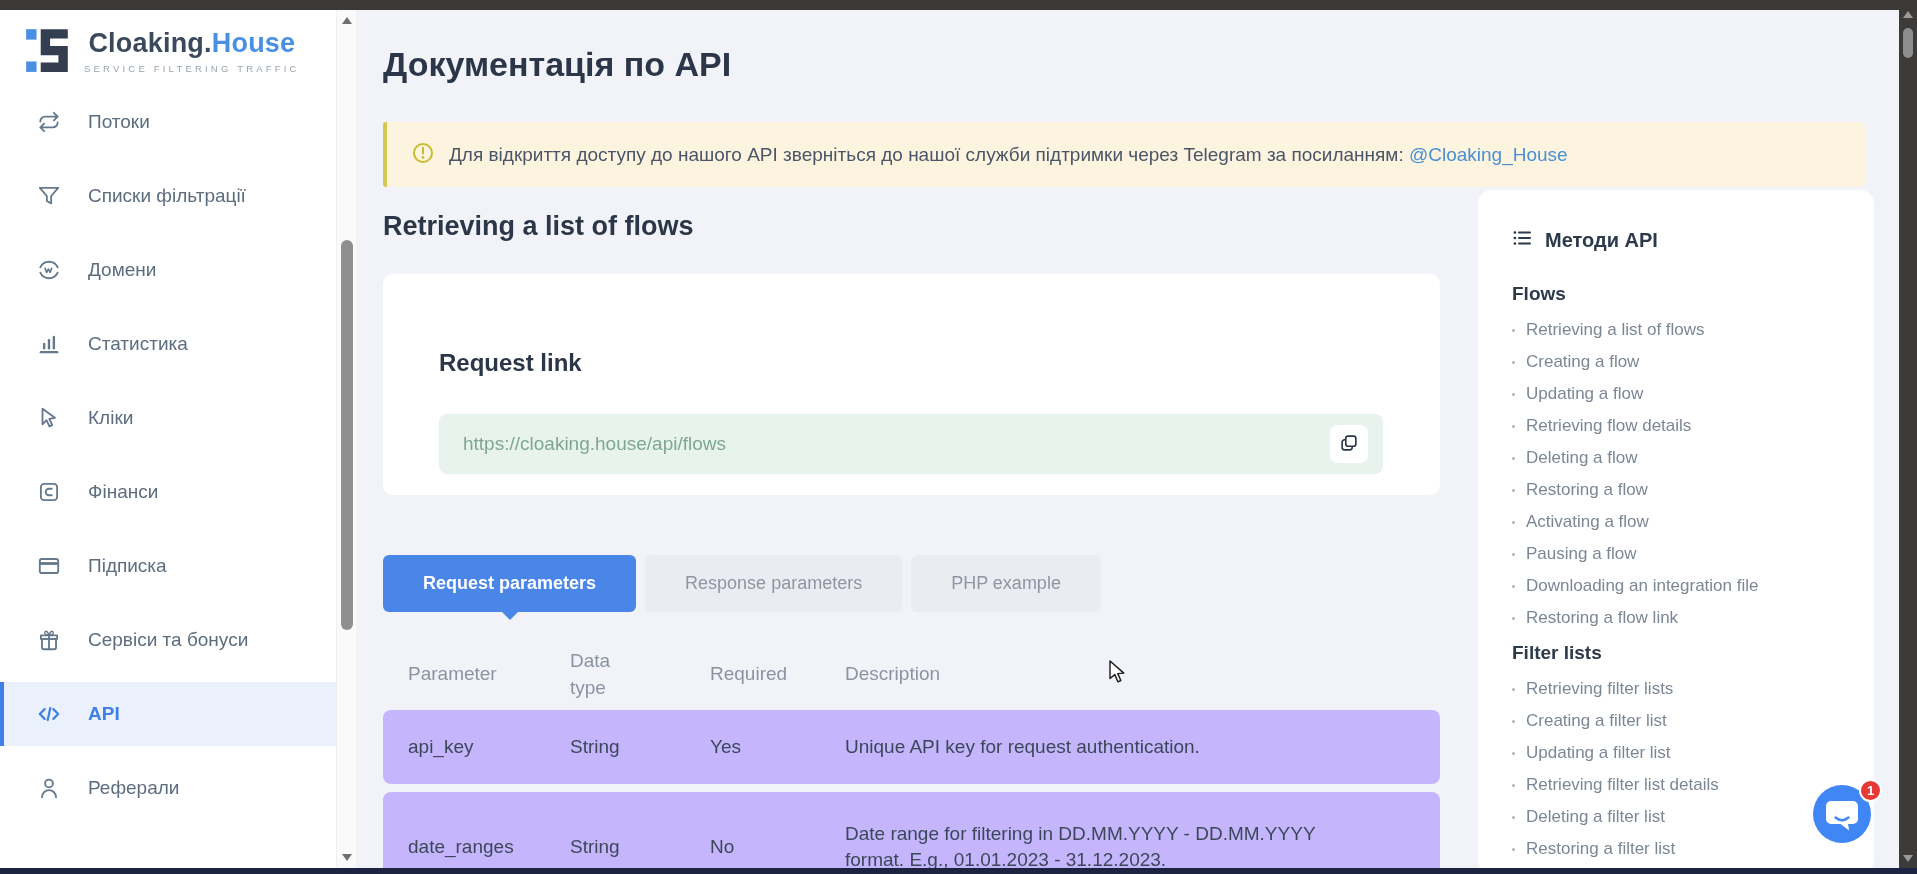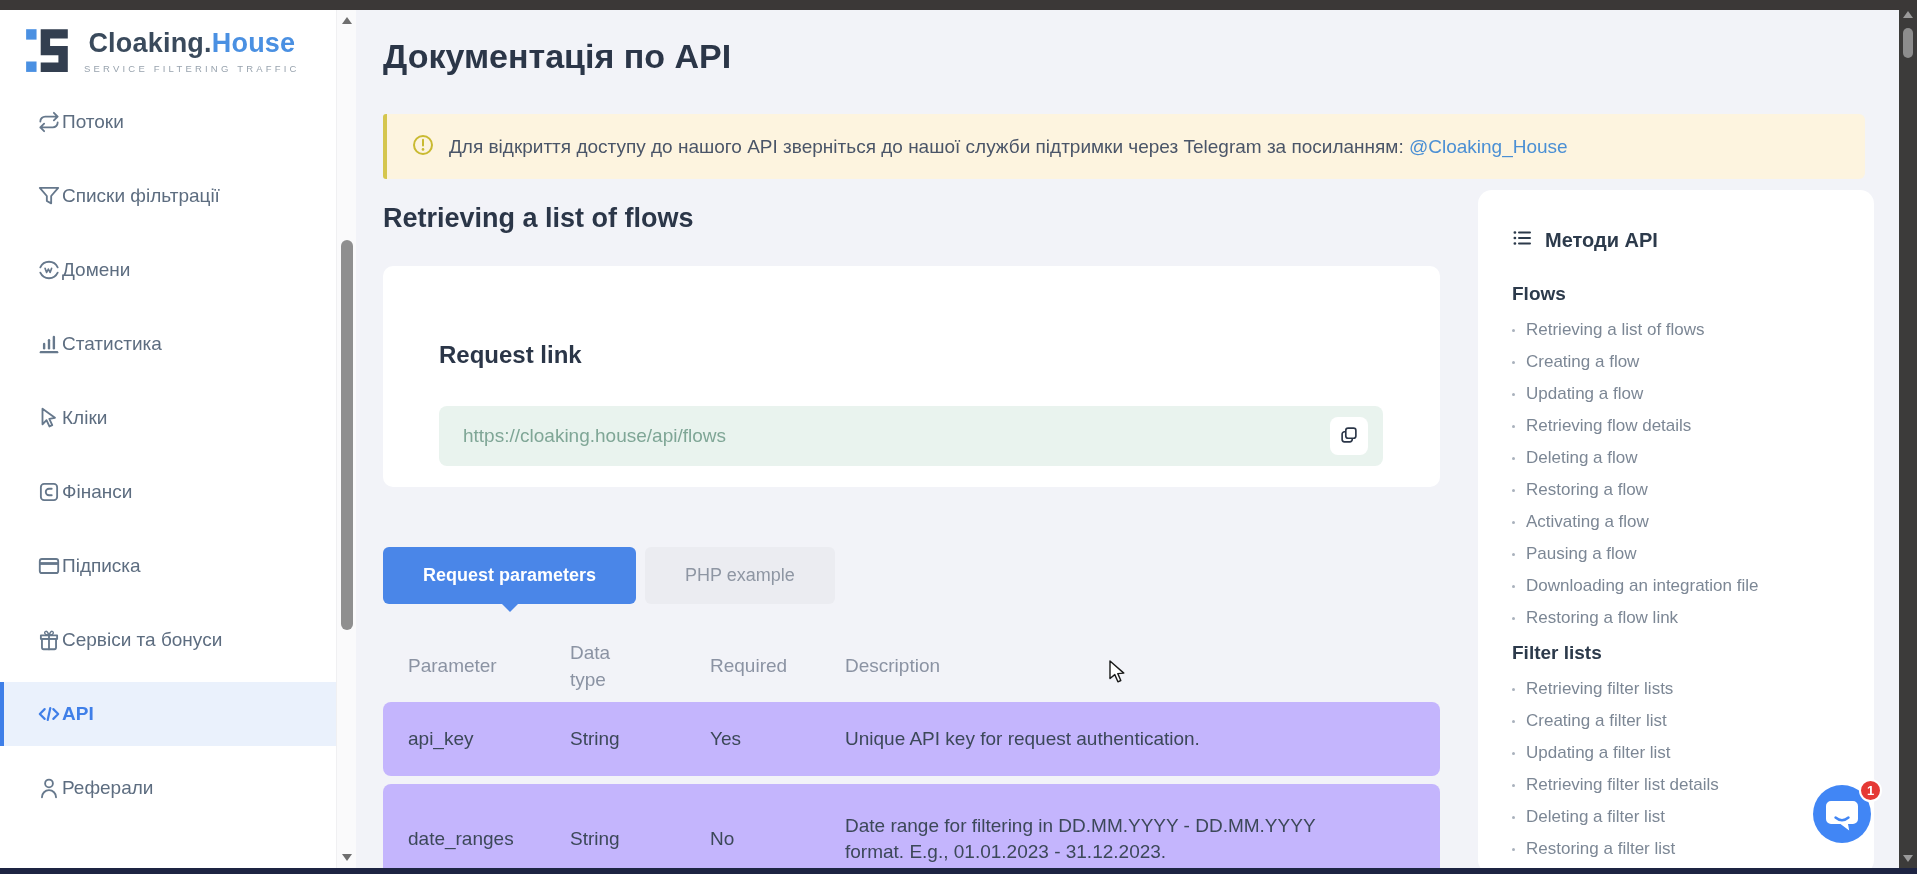--- a/index.html
+++ b/index.html
@@ -14,32 +14,32 @@
   .right-strip .tri-down { position:absolute; bottom:12px; left:4px; width:0; height:0; border-left:5px solid transparent; border-right:5px solid transparent; border-top:7px solid #9a9a9a; }
   .right-strip .thumb { position:absolute; top:28px; left:4px; width:10px; height:30px; border-radius:5px; background:#8d8d8d; }
 
   
   .sidebar { position:absolute; top:10px; left:0; width:336px; bottom:6px; background:#fff; z-index:5; overflow:hidden;text-align:center; }
   .logo { display:flex; align-items:center; gap:14px; padding:14px 0 0 26px; cursor:pointer; }
   .logo-text .brand { font-size:27px; font-weight:600; color:#3a4a5c; letter-spacing:.2px; }
   .logo-text .brand .accent { color:#4a90e2; font-weight:700; }
   .logo-text .tagline { font-size:9.5px; letter-spacing:3.2px; color:#98a3ae; margin-top:4px; white-space:nowrap; }
   .nav { margin-top:12px; }
-  .nav-item { height:64px; display:flex; align-items:center; padding-left:32px; margin-bottom:10px; border-left:4px solid transparent; color:#5d6d80; font-size:19px; cursor:pointer; }
+  .nav-item { height:64px; display:flex; align-items:center; gap:26px; padding-left:32px; margin-bottom:10px; border-left:4px solid transparent; color:#5d6d80; font-size:19px; cursor:pointer; }
   .nav-item .nav-icon { width:26px; height:26px; display:flex; align-items:center; justify-content:center; flex:0 0 26px; }
   .nav-item.active { background:#eaf1fc; border-left-color:#3f7fe8; color:#3f7fe8; font-weight:700; }
 
   
   .side-scroll { position:absolute; top:10px; left:336px; width:20px; bottom:6px; background:#fafafb; border-left:1px solid #f0f0f2; z-index:6; }
   .side-scroll .tri-up { position:absolute; top:7px; left:5px; width:0; height:0; border-left:5px solid transparent; border-right:5px solid transparent; border-bottom:7px solid #6f6f6f; }
   .side-scroll .tri-down { position:absolute; bottom:7px; left:5px; width:0; height:0; border-left:5px solid transparent; border-right:5px solid transparent; border-top:7px solid #6f6f6f; }
   .side-scroll .thumb { position:absolute; top:230px; left:4px; width:12px; height:390px; border-radius:6px; background:#8f8f8f; }
 
   
-  .main { position:absolute; top:10px; left:356px; right:18px; bottom:6px; padding:8px 34px 0 27px; overflow:hidden; }
+  .main { position:absolute; top:10px; left:356px; right:18px; bottom:6px; padding:16px 34px 0 27px; overflow:hidden; }
   h1.page-title { margin-top:17px; font-size:34px; line-height:42px; font-weight:700; color:#2b3648; }
   .banner { margin-top:37px; height:65px; display:flex; align-items:center; gap:15px; padding-left:25px; background:#fdf4df; border-left:4px solid #d5c64e; border-radius:3px 6px 6px 3px; }
   .banner-text { font-size:19px; color:#4a5568; }
   .banner-text a { color:#4a8fd4; text-decoration:none; cursor:pointer; }
   h2.section-heading { margin-top:24px; font-size:27px; font-weight:700; color:#2b3648; }
 
   .card { margin-top:32px; width:1057px; height:221px; background:#fff; border-radius:10px; padding:45px 0 0 56px; }
   .card h3 { font-size:24px; font-weight:700; color:#2b3648;margin-top:30px; }
   .url-row { position:relative; margin-top:37px; width:944px; height:60px; background:#e9f3ee; border-radius:8px; display:flex; align-items:center; padding-left:24px; }
   .url-text { font-size:19px; color:#7fa696; cursor:text; }
@@ -222,20 +222,21 @@
               <rect x="8.5" y="4.5" width="11" height="11" rx="2.5"></rect>
               <path d="M15.5 15.5v1.5a2.5 2.5 0 0 1-2.5 2.5H7a2.5 2.5 0 0 1-2.5-2.5V11A2.5 2.5 0 0 1 7 8.5h1.5"></path>
             </svg>
           </span>
         </button>
       </div>
     </section>
 
     <div class="tabs">
       <button class="tab active">Request parameters</button>
+      <button class="tab">Response parameters</button>
       <button class="tab">PHP example</button>
     </div>
 
     <div class="ptable">
       <div class="thead">
         <div>Parameter</div>
         <div><span class="wrap-narrow">Data type</span></div>
         <div>Required</div>
         <div>Description</div>
       </div>

